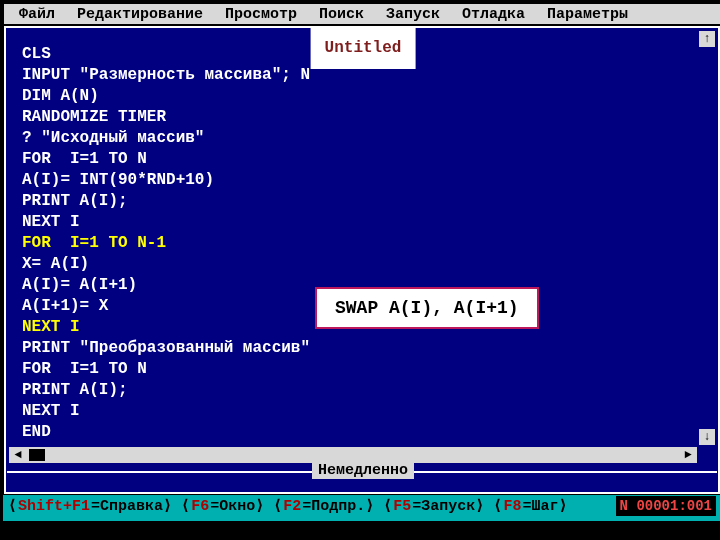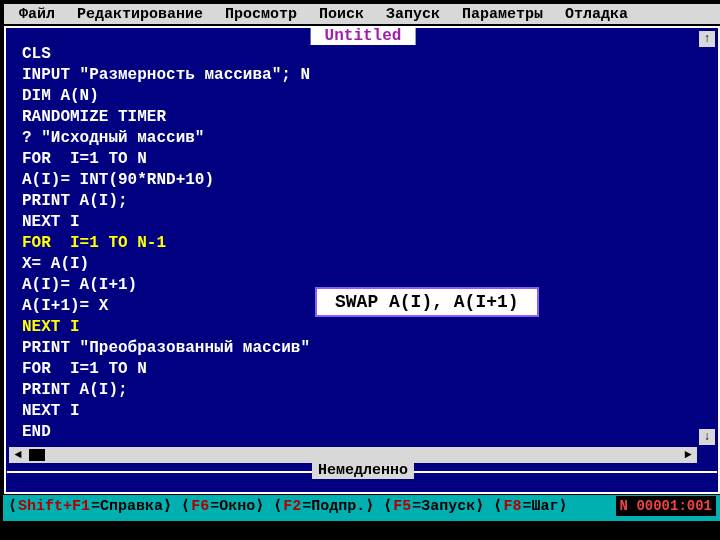--- a/index.html
+++ b/index.html
@@ -32,22 +32,22 @@
     background: #000080;
     border: 2px solid #fff;
     margin: 0 2px;
   }
   .title-tab {
     position: absolute;
     top: -2px;
     left: 50%;
     transform: translateX(-50%);
     background: #fff;
-    color: #a21caf;
-    padding: 0 14px;
+    color: #7f1d1d;
+    padding: 12px 14px;
     font-weight: bold;
     font-size: 16px;
     z-index: 3;
   }
   .scroll-up {
     position: absolute;
     right: 2px;
     top: 2px;
     width: 16px; height: 16px;
     background: #d8d8d8;
@@ -101,22 +101,22 @@
     line-height: 20px;
     white-space: pre;
   }
   .code .hot { color: #ffff00; }
   .annotation {
     position: absolute;
     left: 308px;
     top: 258px;
     background: #fff;
     color: #000;
-    border: 2px solid #8b5cf6;
-    padding: 3px 18px;
+    border: 2px solid #be185d;
+    padding: 9px 18px;
     font-weight: bold;
     font-size: 18px;
     z-index: 5;
   }
   .immediate {
     position: absolute;
     left: 0; right: 0;
     bottom: 0;
     height: 20px;
     border-top: 2px solid #fff;
@@ -155,22 +155,22 @@
 </style>
 </head>
 <body>
 
 <div class="menubar">
   <div class="item">Файл</div>
   <div class="item">Редактирование</div>
   <div class="item">Просмотр</div>
   <div class="item">Поиск</div>
   <div class="item">Запуск</div>
+  <div class="item">Отладка</div>
   <div class="item">Параметры</div>
-  <div class="item">Отладка</div>
 </div>
 
 <div class="editor-frame">
   <div class="title-tab">Untitled</div>
   <div class="scroll-up">↑</div>
 
   <div class="code" id="code"><div>CLS</div><div>INPUT "Размерность массива"; N</div><div>DIM A(N)</div><div>RANDOMIZE TIMER</div><div>? "Исходный массив"</div><div>FOR  I=1 TO N</div><div>A(I)= INT(90*RND+10)</div><div>PRINT A(I);</div><div>NEXT I</div><div class="hot">FOR  I=1 TO N-1</div><div>X= A(I)</div><div>A(I)= A(I+1)</div><div>A(I+1)= X</div><div class="hot">NEXT I</div><div>PRINT "Преобразованный массив"</div><div>FOR  I=1 TO N</div><div>PRINT A(I);</div><div>NEXT I</div><div>END</div></div>
 
   <div class="annotation">SWAP A(I), A(I+1)</div>
 

